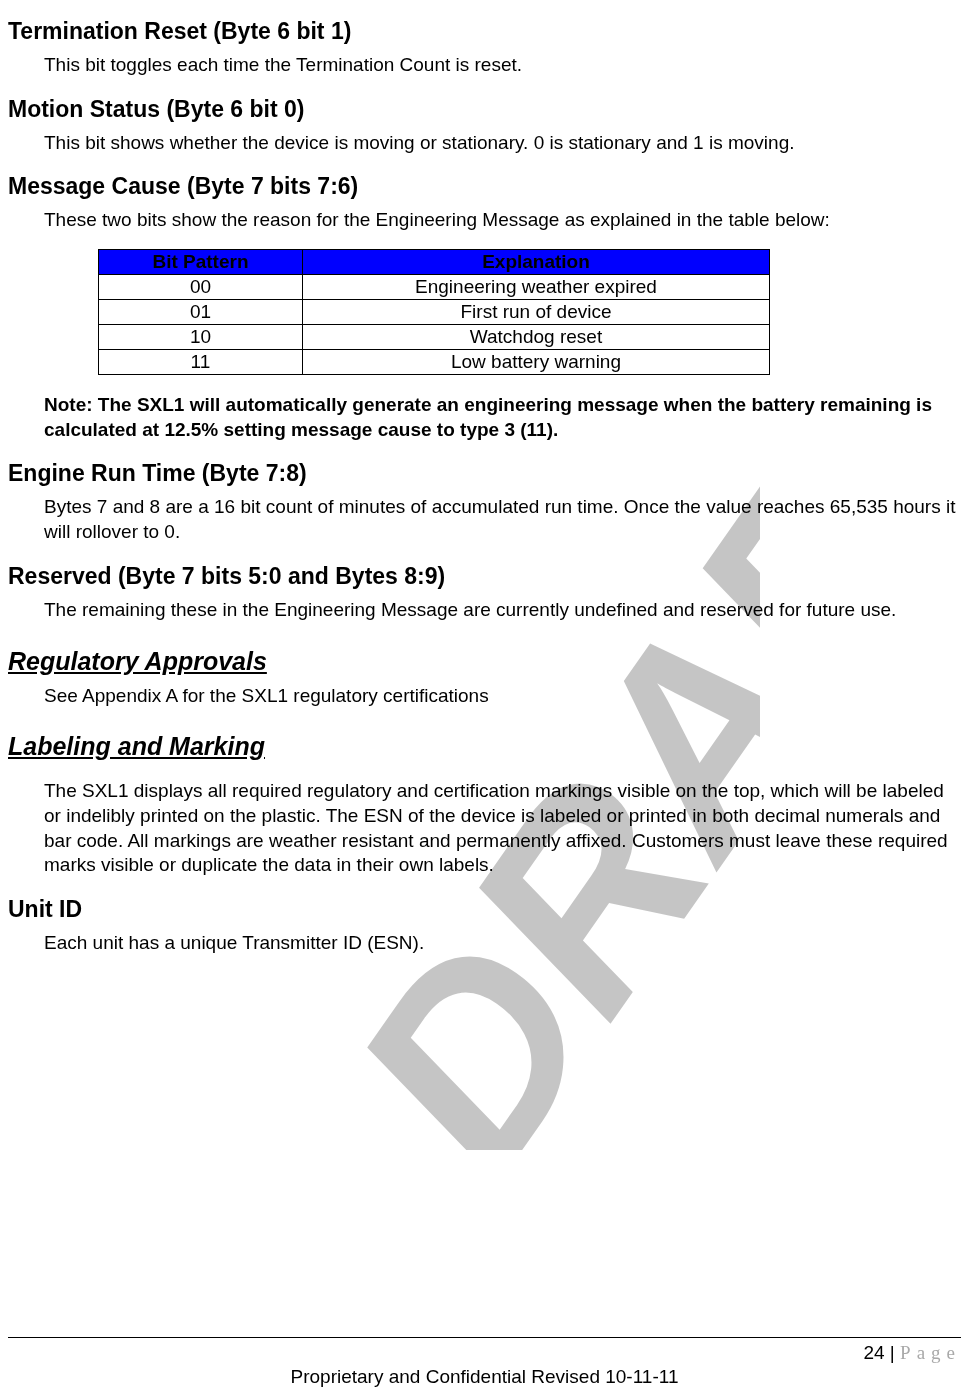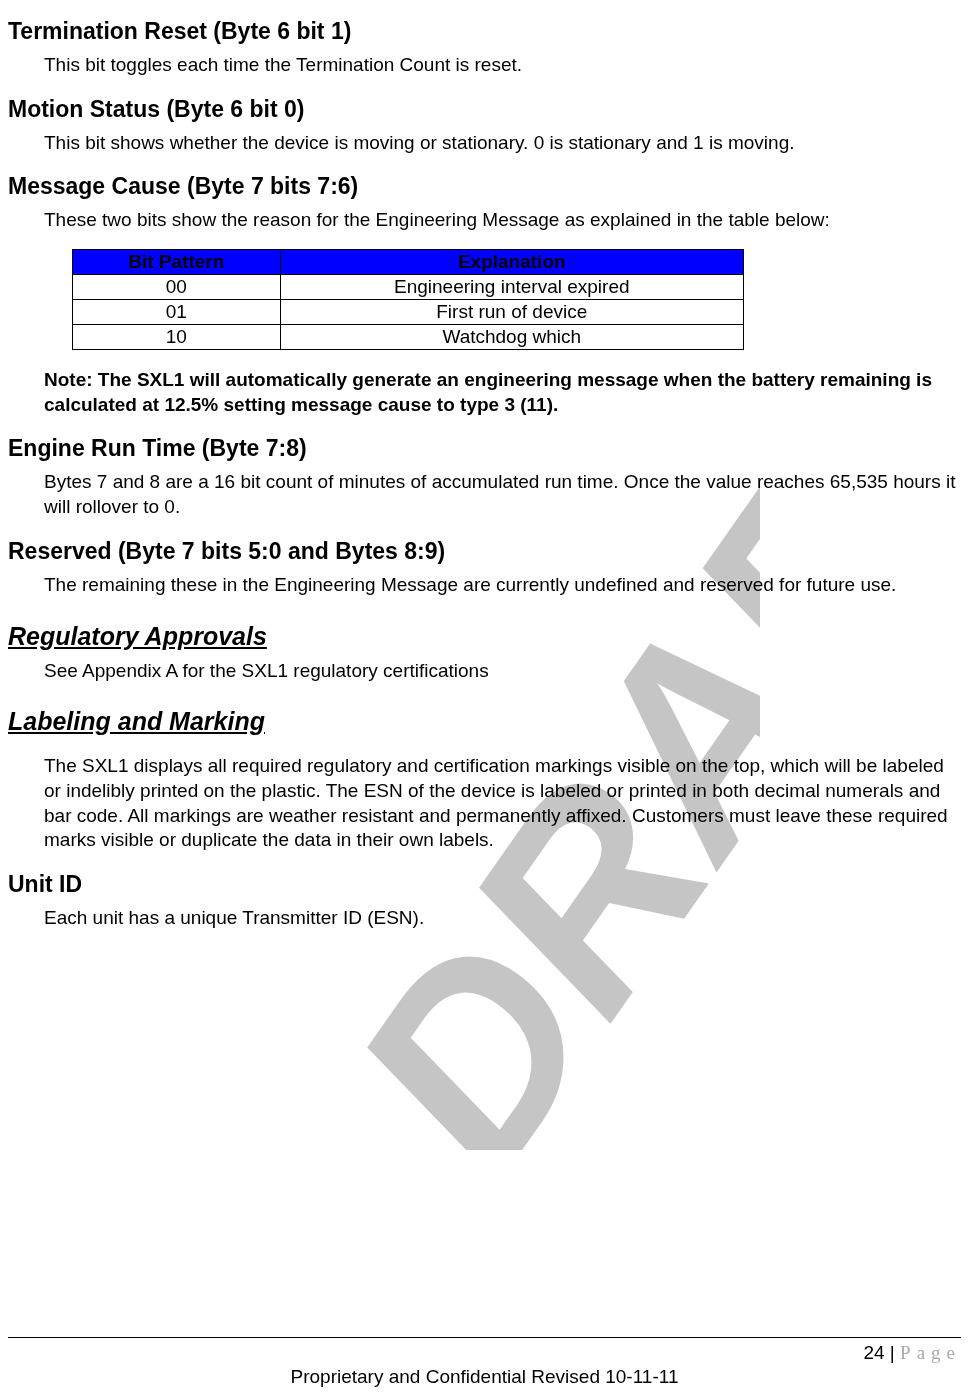--- a/index.html
+++ b/index.html
@@ -21,21 +21,21 @@
       opacity: 0.45;
       pointer-events: none;
     }
     .content { position: relative; z-index: 1; }
     h2 { font-size: 23px; font-weight: bold; margin-top: 18px; margin-bottom: 8px; }
     h2.italic { font-style: italic; font-size: 25px; text-decoration: underline; margin-top: 24px; }
     .body-text { font-size: 19px; margin-left: 36px; margin-bottom: 6px; line-height: 1.3; }
     .note { font-size: 19px; margin-left: 36px; margin-top: 18px; line-height: 1.3; font-weight: bold; }
     table {
       border-collapse: collapse;
-      margin: 16px 0 0 64px;
+      margin: 16px 0 0 90px;
       width: 672px;
     }
     th, td {
       border: 1px solid #000;
       font-size: 19px;
       padding: 1px 8px;
       text-align: center;
       height: 24px;
     }
     th { background: #0000ff; font-weight: bold; }
@@ -79,29 +79,33 @@
   <p class="body-text">These two bits show the reason for the Engineering Message as explained in the table below:</p>
 
   <table>
     <tbody>
         <tr>
       <th class="center">Bit Pattern</th>
       <th>Explanation</th>
     </tr>
     <tr>
       <td>00</td>
-      <td>Engineering interval expired</td>
+      <td>Engineering weather expired</td>
     </tr>
     <tr>
       <td>01</td>
       <td>First run of device</td>
     </tr>
     <tr>
       <td>10</td>
-      <td>Watchdog which</td>
+      <td>Watchdog reset</td>
+    </tr>
+    <tr>
+      <td>11</td>
+      <td>Low battery warning</td>
     </tr>
   </tbody>
     </table>
 
   <p class="note">Note:  The SXL1 will automatically generate an engineering message when the battery remaining is calculated at 12.5% setting message cause to type 3 (11).</p>
 
   <h2>Engine Run Time (Byte 7:8)</h2>
   <p class="body-text">Bytes 7 and 8 are a 16 bit count of minutes of accumulated run time.  Once the value reaches 65,535 hours it will rollover to 0.</p>
 
   <h2>Reserved (Byte 7 bits 5:0 and Bytes 8:9)</h2>

